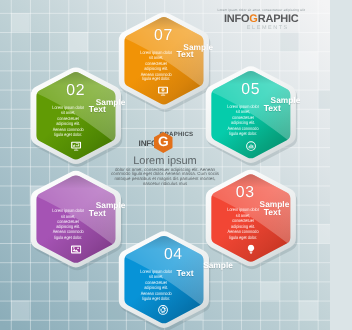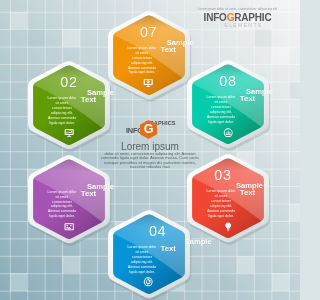--- a/index.html
+++ b/index.html
@@ -208,21 +208,21 @@
           <path d="M36.12,2.53 Q41.00,0.00 45.88,2.53 L77.12,18.71 Q82.00,21.24 82.00,26.74 L82.00,63.66 Q82.00,69.16 77.12,71.69 L45.88,87.87 Q41.00,90.40 36.12,87.87 L4.88,71.69 Q0.00,69.16 0.00,63.66 L0.00,26.74 Q0.00,21.24 4.88,18.71 Z" fill="url(#s1)"></path>
           <g transform="translate(5.1,4.6)">
             <path d="M32.72,1.69 Q35.90,0.00 39.08,1.69 L68.62,17.39 Q71.80,19.08 71.80,22.68 L71.80,58.52 Q71.80,62.12 68.62,63.81 L39.08,79.51 Q35.90,81.20 32.72,79.51 L3.18,63.81 Q0.00,62.12 0.00,58.52 L0.00,22.68 Q0.00,19.08 3.18,17.39 Z" fill="url(#g1)"></path>
             <g clip-path="url(#cp1)">
               <path d="M-5.744,17.458000000000002 C21.54,29.232 44.516,43.848000000000006 77.544,69.83200000000001 L77.544,-8.120000000000001 L-5.744,-8.120000000000001 Z" fill="url(#gl1)"></path>
               <path d="M-7.18,-8.120000000000001 L78.98,-8.120000000000001 L78.98,12.992 L-7.18,12.992 Z" fill="url(#sh1)"></path>
             </g>
           </g>
         </svg>
         <div class="hex-content">
-          <div class="hex-num" style="top:15.187200000000002px">08</div>
+          <div class="hex-num" style="top:15.187200000000002px">05</div>
           <div class="hex-title" style="top:29.1992px;left:4.1000000000000005px">Sample</div>
           <div class="hex-title2" style="top:36.160000000000004px;left:52.89px">Text</div>
           <div class="hex-body" style="top:36.3408px;left:15px;width:38px">Lorem ipsum dolor sit amet, consectetuer adipiscing elit. Aenean commodo ligula eget dolor.</div>
           <div class="hex-icon" style="left:35.8px;top:68.4328px;width:10.4px;height:9.6px">
             <svg viewBox="0 0 24 24" class="ic">
               <g fill="#fff">
                 <path d="M12 .9A11.1 11.1 0 1 0 12 23.1 11.1 11.1 0 0 0 12 .9zm0 2.2a8.9 8.9 0 1 1 0 17.8 8.9 8.9 0 0 1 0-17.8z"></path>
                 <path d="M5.8 15.1h12.4v2.1H5.8z"></path>
                 <path d="M6.9 11.2h2.3v3.2H6.9z"></path>
                 <path d="M10.8 8.3h2.4v6.1h-2.4z"></path>

